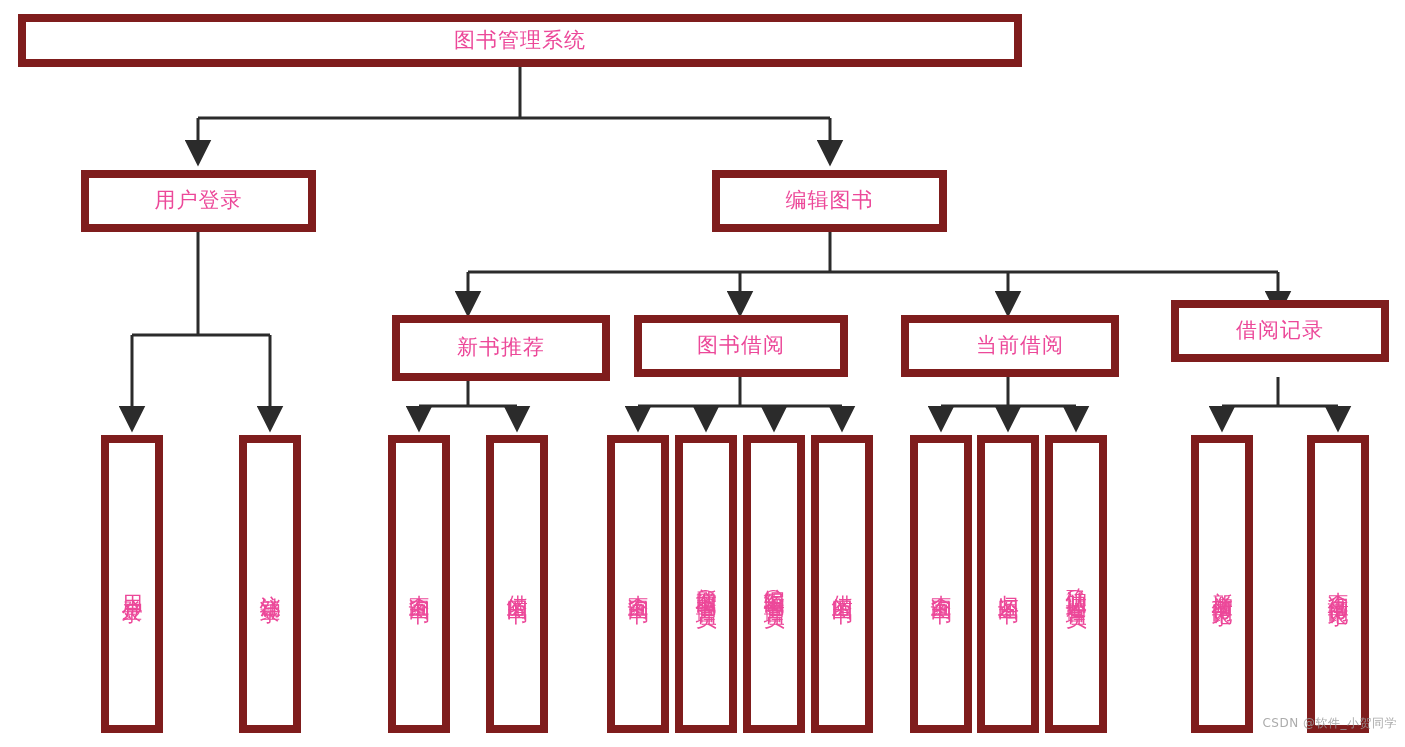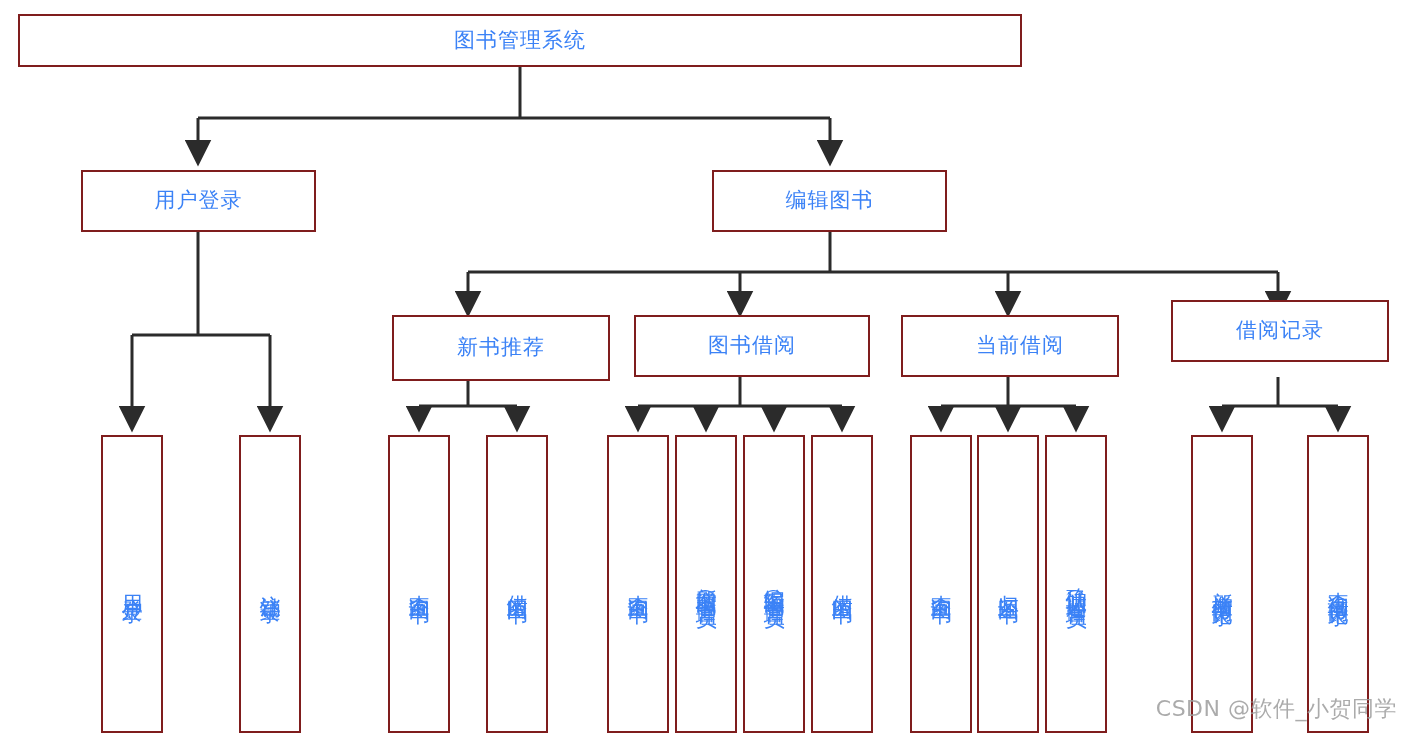--- a/index.html
+++ b/index.html
@@ -22,26 +22,26 @@
     position: absolute;
     left: 0;
     top: 0;
     width: 1405px;
     height: 747px;
     pointer-events: none;
   }
   .node {
     position: absolute;
     box-sizing: border-box;
-    border: 2px solid #7f1d1d;
+    border: 8px solid #7f1d1d;
     background: #ffffff;
     display: flex;
     align-items: center;
     justify-content: center;
-    color: #3b82f6;
+    color: #ec4899;
   }
   .node.horiz {
     font-size: 21px;
     line-height: 1.2;
     letter-spacing: 1px;
   }
   .node.vert {
     writing-mode: vertical-rl;
     text-orientation: upright;
     font-size: 21px;
@@ -56,22 +56,22 @@
     display: block;
     text-align: center;
   }
   .node-label {
     display: block;
     text-align: center;
   }
   #watermark {
     position: absolute;
     right: 8px;
-    bottom: 23px;
-    font-size: 22px;
+    bottom: 15px;
+    font-size: 12px;
     color: #9d9d9d;
     letter-spacing: 0.5px;
     white-space: nowrap;
     opacity: 0.85;
   }
 </style>
 </head>
 <body>
 
 <div id="diagram-root">
@@ -133,21 +133,21 @@
   <div class="node horiz" style="left:81px; top:170px; width:235px; height:62px;">
     <span class="node-label">用户登录</span>
   </div>
   <div class="node horiz" style="left:712px; top:170px; width:235px; height:62px;">
     <span class="node-label">编辑图书</span>
   </div>
 
   <div class="node horiz" style="left:344px; top:315px; width:218px; height:66px;margin-left:48px;">
     <span class="node-label">新书推荐</span>
   </div>
-  <div class="node horiz" style="left:634px; top:315px; width:236px; height:62px;">
+  <div class="node horiz" style="left:634px; top:315px; width:214px; height:62px;">
     <span class="node-label">图书借阅</span>
   </div>
   <div class="node horiz" style="left:901px; top:315px; width:218px; height:62px;padding-left:20px;">
     <span class="node-label">当前借阅</span>
   </div>
   <div class="node horiz" style="left:1171px; top:300px; width:218px; height:62px;">
     <span class="node-label">借阅记录</span>
   </div>
 
   <div class="node vert" style="left:101px; top:435px; width:62px; height:298px;">

